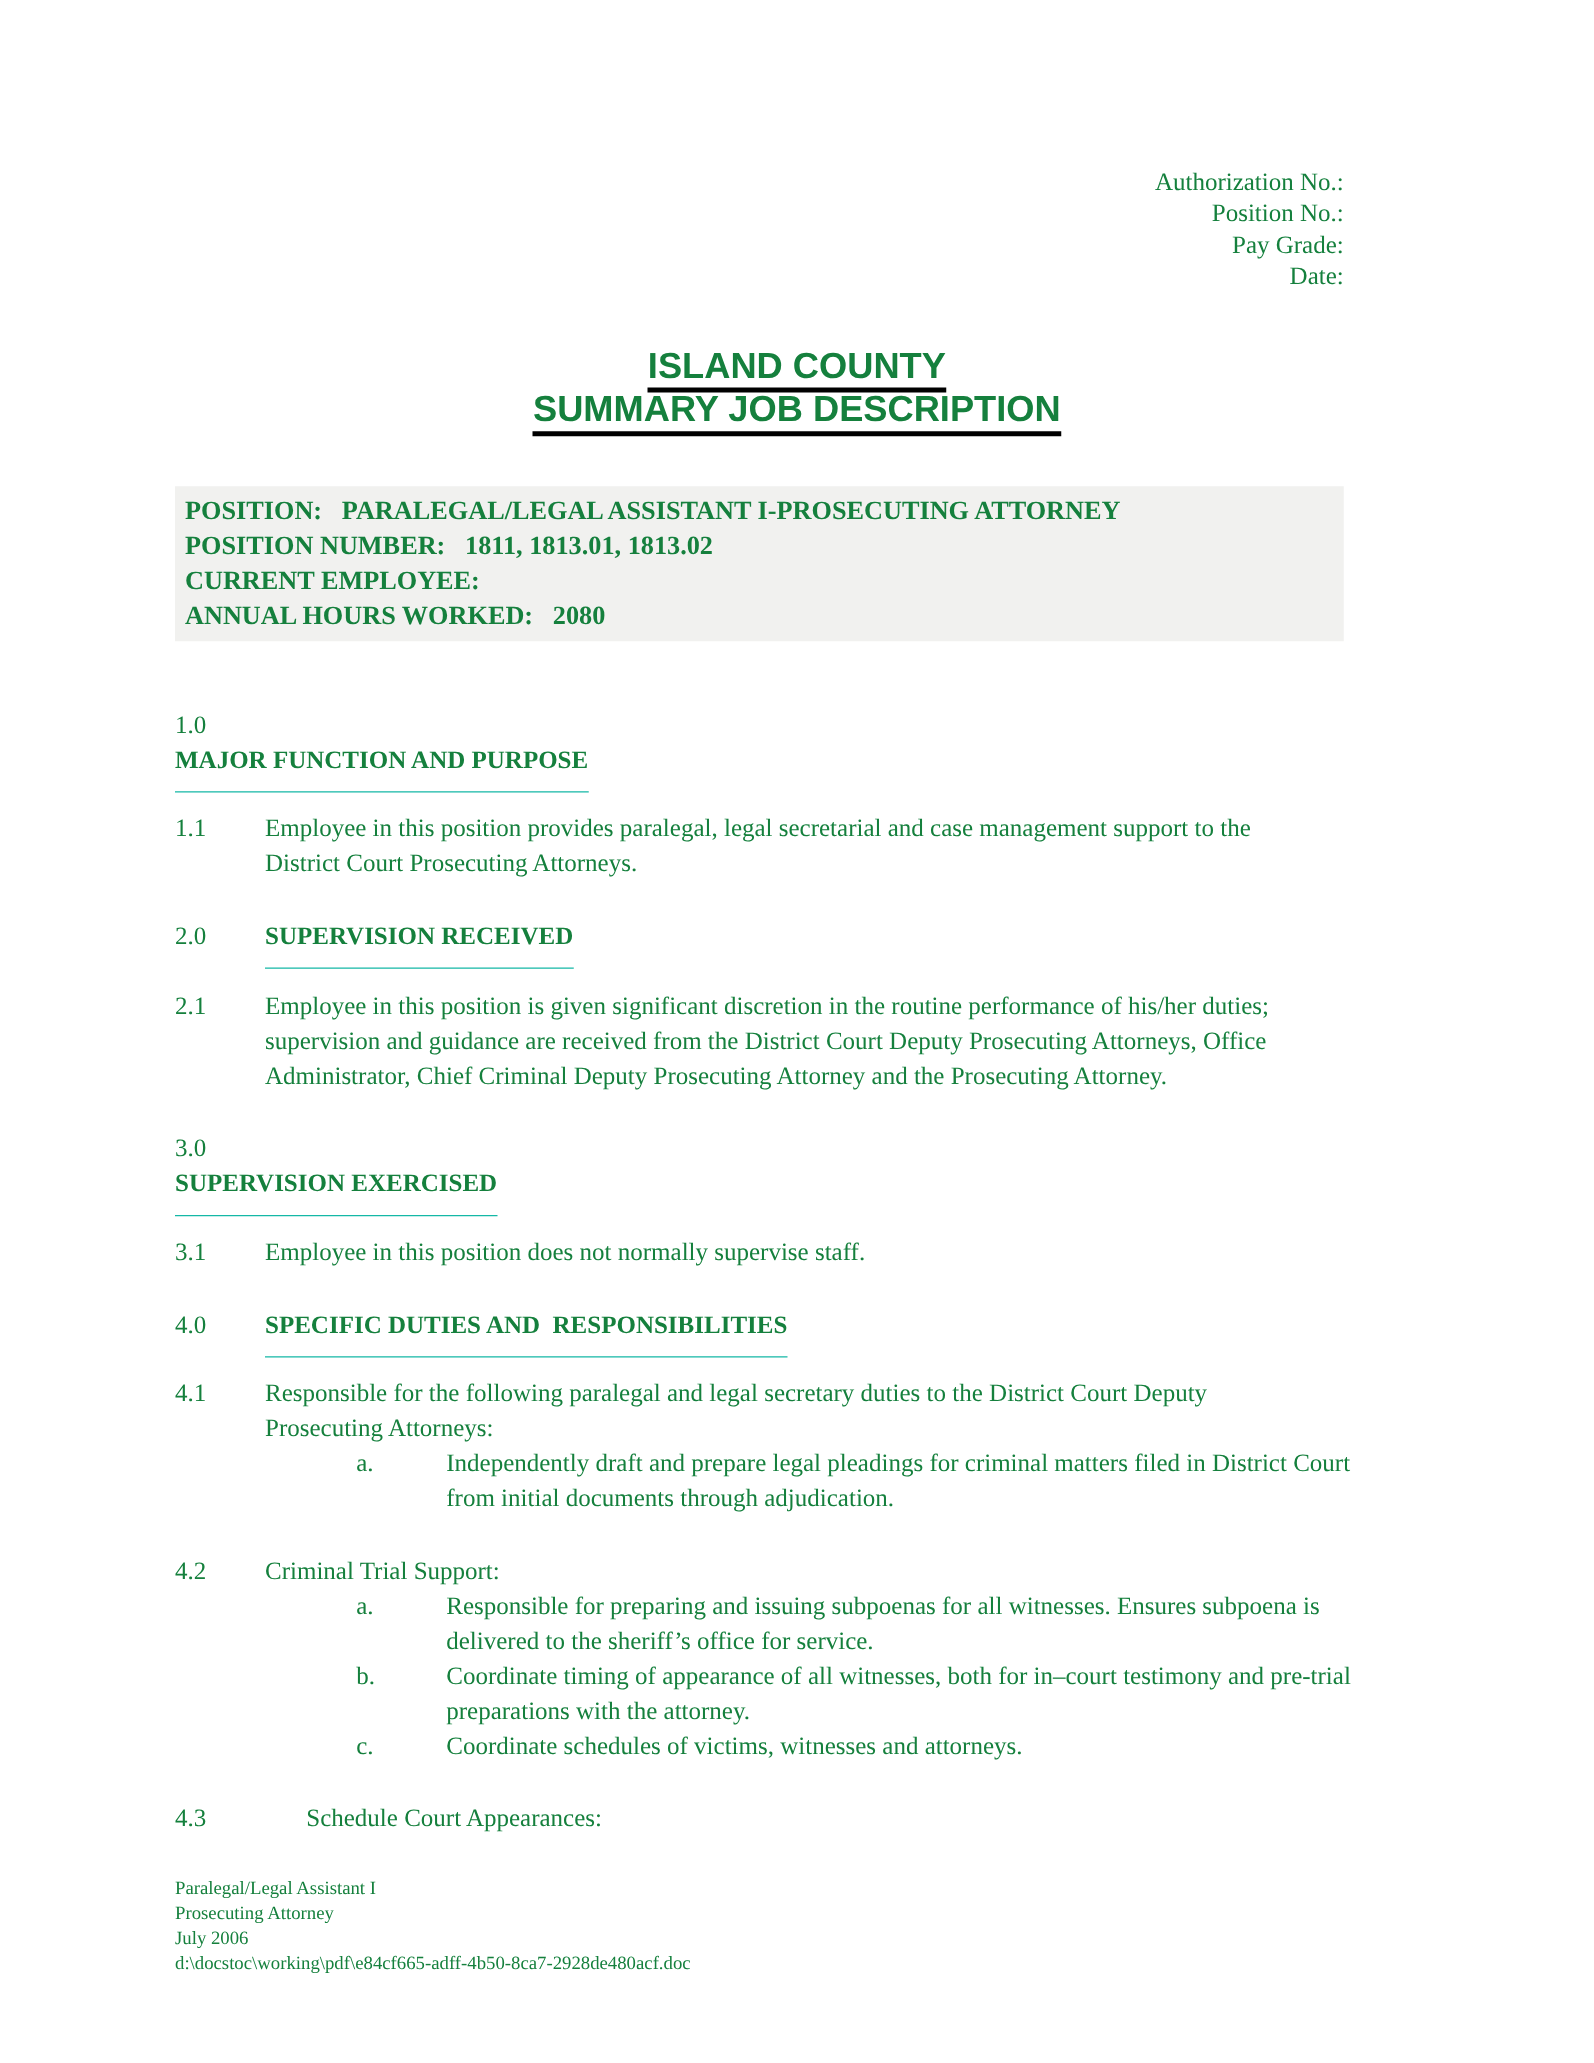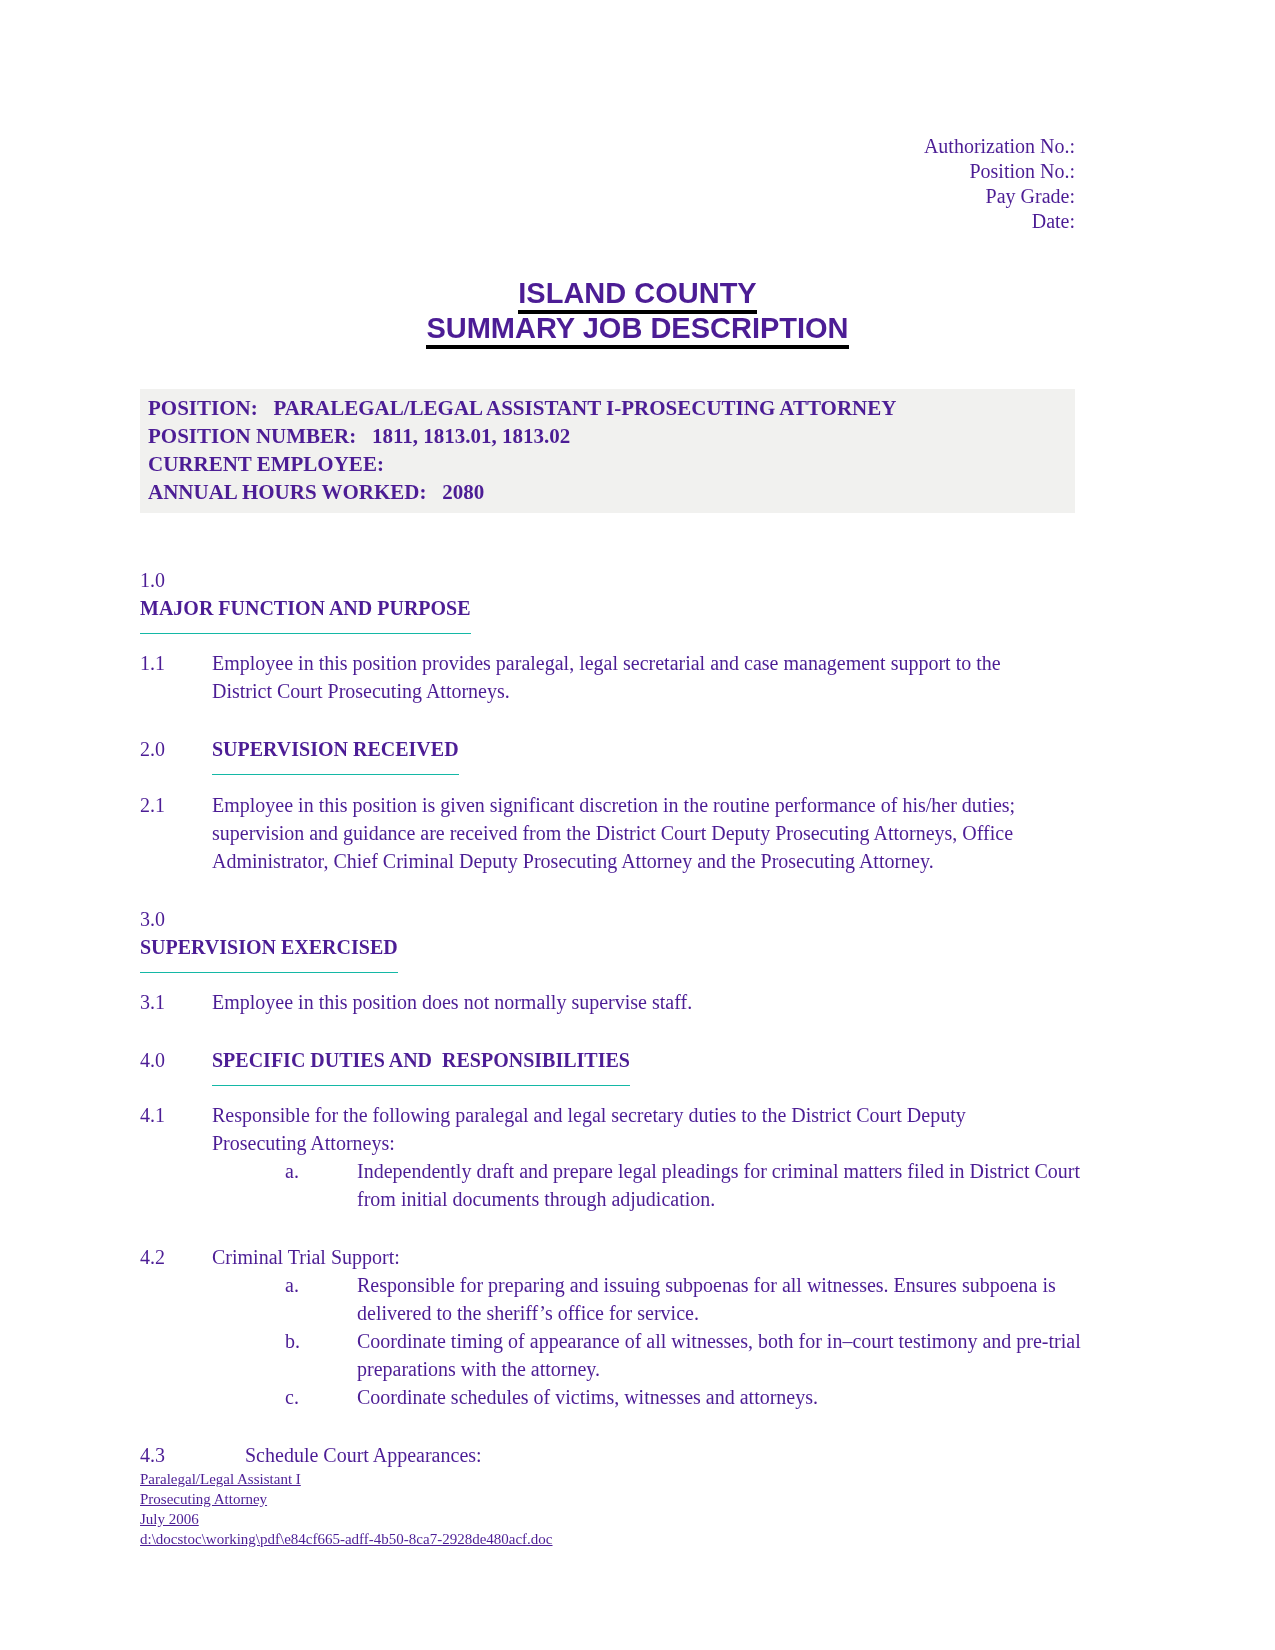--- a/index.html
+++ b/index.html
@@ -2,21 +2,21 @@
 <html><head>
 <meta charset="utf-8">
 <style>
   html,body { margin:0; padding:0; }
   body { background:#888; }
   .page {
     position:relative;
     width:1275px; height:1650px;
     margin:0 auto;
     background:#ffffff;
-    color:#4c1d95;
+    color:#15803d;
     font-family:"Liberation Serif", serif;
     overflow:hidden;
   }
   .content {
     position:absolute; left:140px; top:0; width:935px;
   }
   [data-bind] { white-space:pre-wrap; }
 
   
   .header-fields {
@@ -67,21 +67,22 @@
   .mt-p21 { margin-top:28px; }
   .mt-h30 { margin-top:30px;flex-direction:column; }
   .mt-p31 { margin-top:27px; }
   .mt-h40 { margin-top:30px; }
   .mt-p41 { margin-top:27px; }
   .mt-p42 { margin-top:30px; }
   .mt-p43 { margin-top:30px;justify-content:space-between; }
 
   
   .doc-footer {
-    font-size:15px; line-height:20px;text-decoration:underline;
+    margin-top:32px;
+    font-size:15px; line-height:20px;
   }
 </style>
 </head>
 <body>
 
 <div class="page">
   <div class="content">
 
     <div class="header-fields">
       <div data-bind="header_fields.0">Authorization No.:</div>

